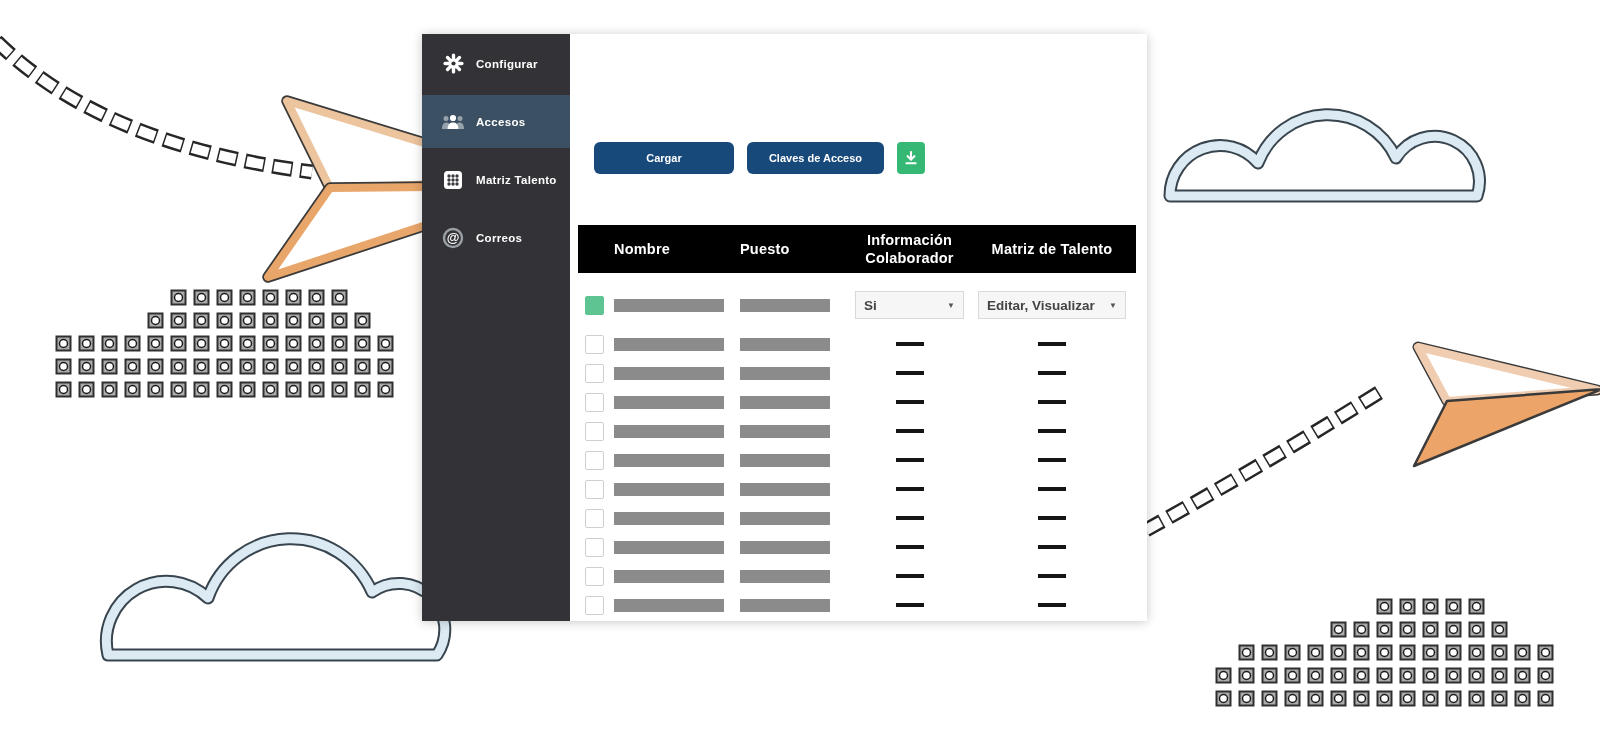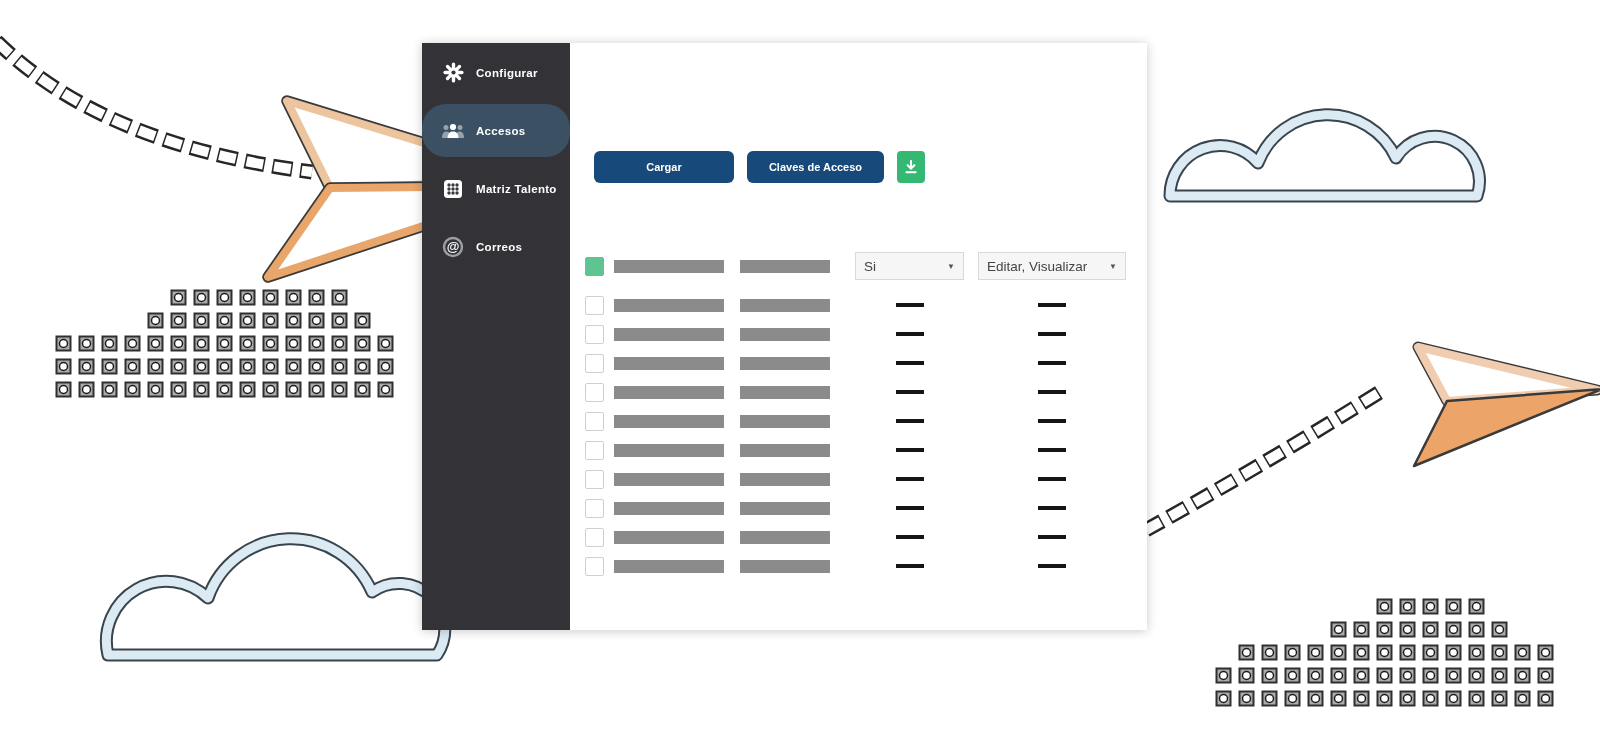--- a/index.html
+++ b/index.html
@@ -6,31 +6,31 @@
   body{
     width:1600px;height:738px;position:relative;overflow:hidden;
     background:#ffffff;
     font-family:"Liberation Sans", sans-serif;
   }
   
   #decor{position:absolute;inset:0;width:1600px;height:738px;z-index:0;pointer-events:none;}
 
   
   .app-card{
-    position:absolute;left:422px;top:43px;width:725px;height:587px;
+    position:absolute;left:422px;top:34px;width:725px;height:587px;
     background:#701a75;display:flex;z-index:1;
     box-shadow:0 1px 10px rgba(0,0,0,.22);
   }
   
   .sidebar{flex:0 0 148px;background:#333236;padding-top:3px;}
   .side-item{
     height:53px;margin-bottom:5px;display:flex;align-items:center;
     padding-left:19px;cursor:pointer;
   }
-  .side-item.selected{background:#3b5062;border-radius:24px;}
+  .side-item.selected{background:#3b5062;}
   .side-item .ic{width:24px;height:24px;display:flex;align-items:center;justify-content:center;margin-right:11px;flex:0 0 24px;}
   .side-item .lbl{
     color:#ffffff;font-size:11.5px;font-weight:bold;letter-spacing:.3px;
   }
   
   .main{flex:1;position:relative;background:#fff;}
   .page-title{
     position:absolute;left:24px;top:14px;
     font-size:27px;font-weight:bold;color:#6d7378;letter-spacing:.4px;
   }
@@ -79,21 +79,21 @@
     border:1.5px solid #cfcfcf;border-radius:2px;cursor:pointer;
   }
   .cb.on{background:#5dc492;border-color:#5dc492;}
   .bar{height:13px;background:#8b8b8b;}
   .bar-a{width:110px;}
   .bar-b{width:90px;}
   .dash{width:28px;height:4px;background:#151515;}
   .select{
     box-sizing:border-box;height:28px;background:#f6f6f6;border:1px solid #d9d9d9;
     display:flex;align-items:center;justify-content:space-between;
-    padding:0 8px;cursor:pointer;
+    padding:0 8px;cursor:pointer;font-weight:bold;
   }
   .sel-sm{width:109px;}
   .sel-lg{width:148px;}
   .sel-val{font-size:13.5px;color:#444;}
   .chev{font-size:8px;color:#555;margin-left:6px;}
 </style>
 </head>
 <body>
 
 <svg id="decor" viewBox="0 0 1600 738" xmlns="http://www.w3.org/2000/svg">
@@ -243,20 +243,27 @@
               <line x1="8" y1="2" x2="8" y2="9.4"></line>
               <polyline points="4.6,6.2 8,9.6 11.4,6.2"></polyline>
               <line x1="3.4" y1="13.2" x2="12.6" y2="13.2"></line>
             </g>
           </svg>
         </span>
       </button>
     </div>
 
     <div class="table">
+      <div class="thead">
+        <div class="hc"></div>
+        <div class="hc">Nombre</div>
+        <div class="hc">Puesto</div>
+        <div class="hc center">Información Colaborador</div>
+        <div class="hc center">Matriz de Talento</div>
+      </div>
       <div>
           <div class="trow first">
             <div class="tcell c0">
               <span class="cb on"></span>
             </div>
             <div class="tcell">
               <div class="bar bar-a"></div>
             </div>
             <div class="tcell">
               <div class="bar bar-b"></div>

